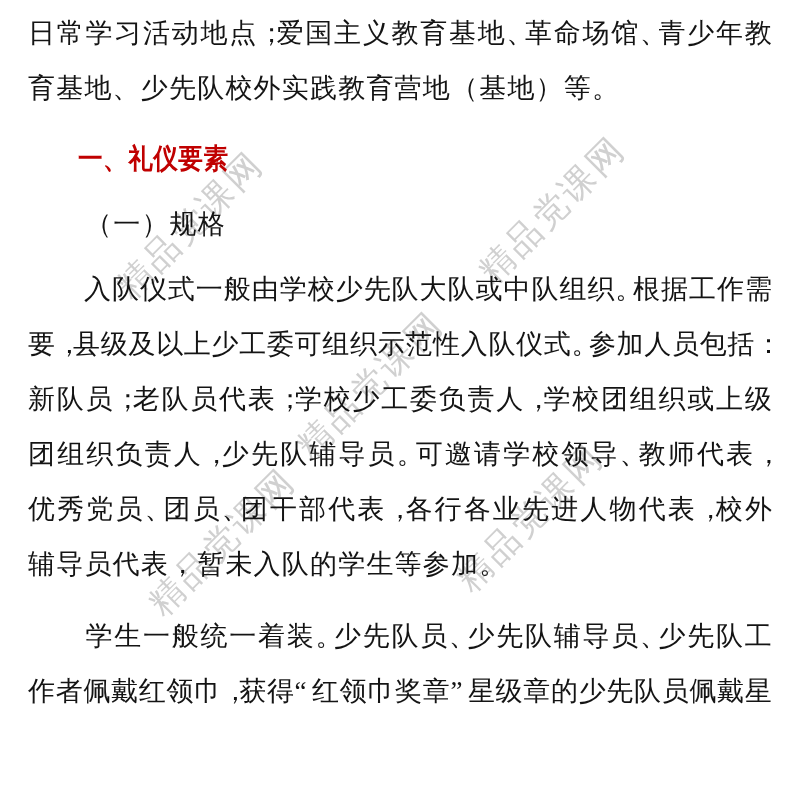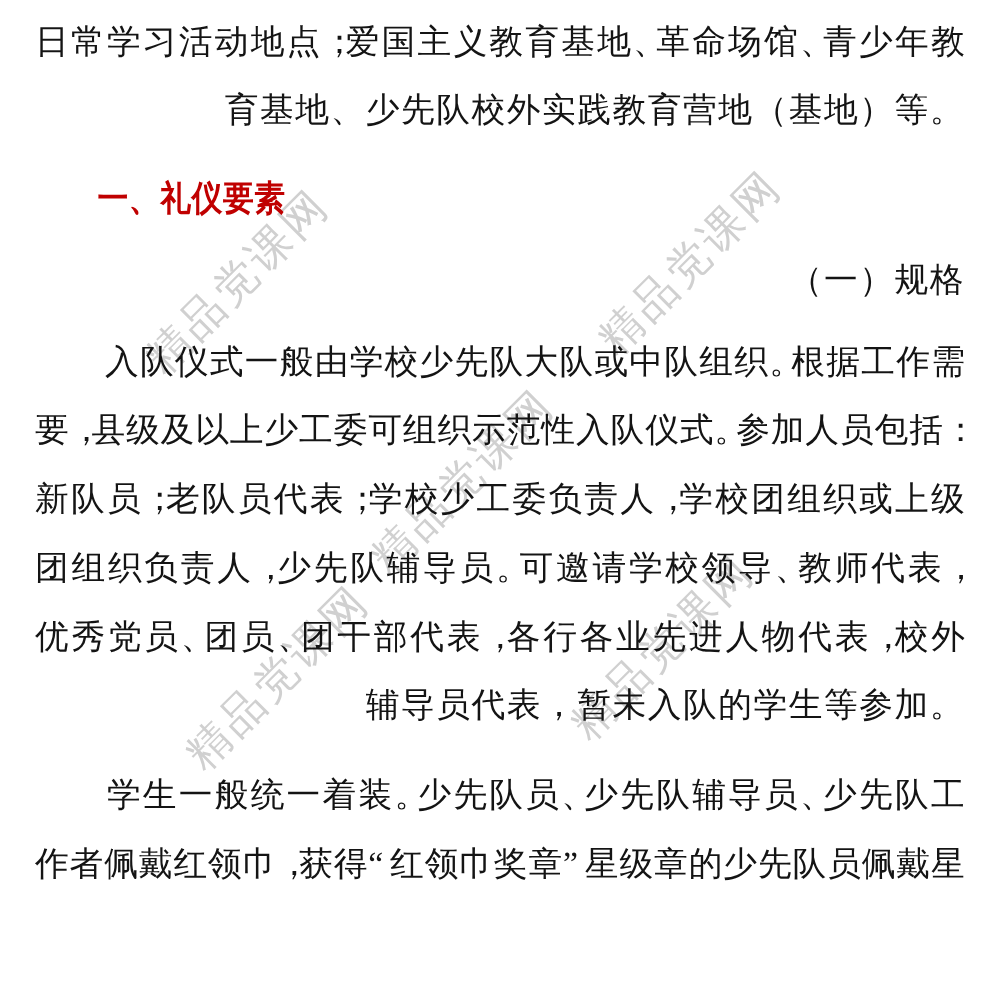--- a/index.html
+++ b/index.html
@@ -41,21 +41,21 @@
     color:var(--body-color);
     white-space:nowrap;
   }
   .line.full{
     display:flex;
     justify-content:space-between;
     align-items:center;
   }
   .line.full span{display:block;}
   .line.full span.punct{width:0.62em;}
-  .line.plain{letter-spacing:1.2px;text-align:right;}
+  .line.plain{letter-spacing:1.2px;}
   .subhead{padding-left:57px;}
   .heading{
     height:55px;line-height:55px;
     margin-top:15px;
     padding-left:50px;
   }
   .heading-inner{
     display:inline-block;
     transform:scaleX(0.88);
     transform-origin:0 50%;

